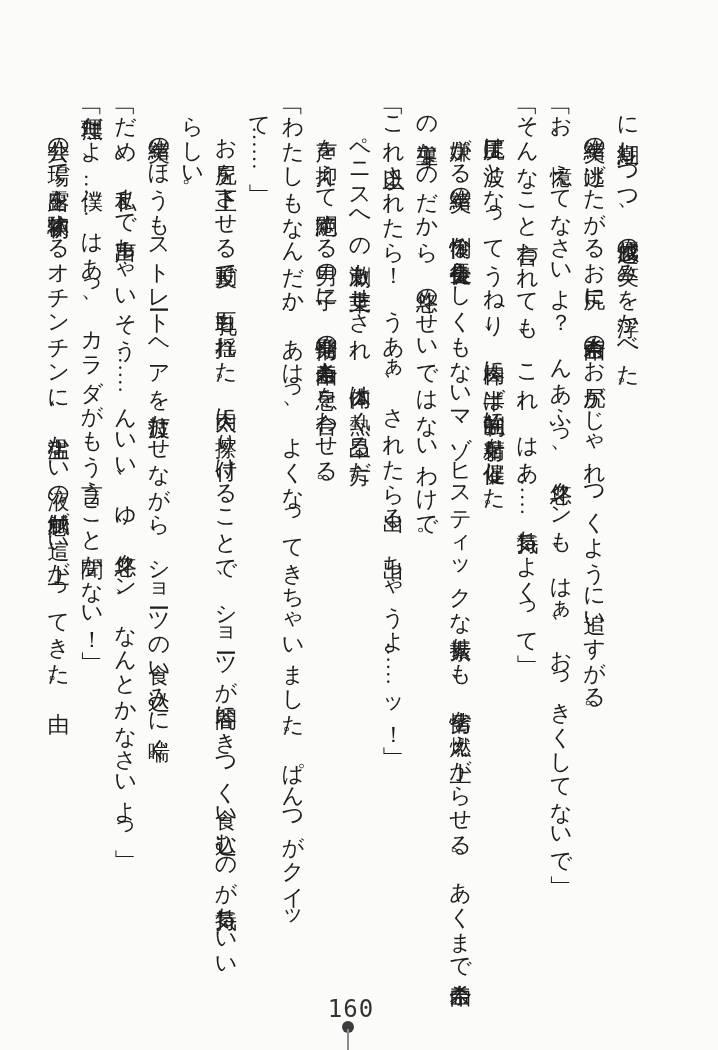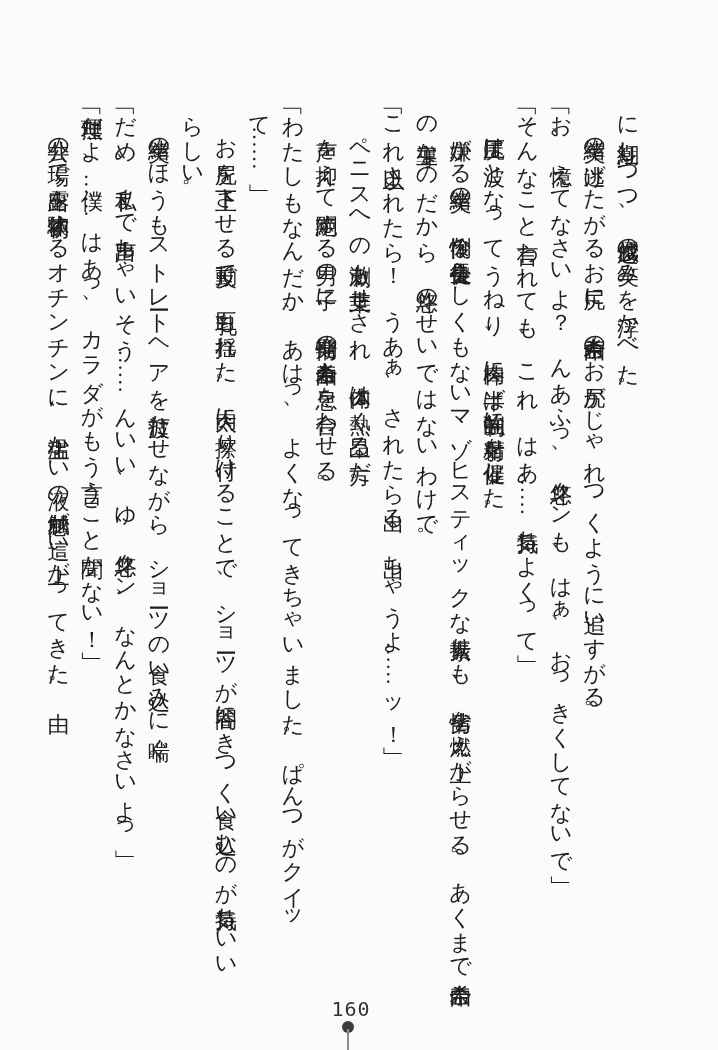--- a/index.html
+++ b/index.html
@@ -36,21 +36,21 @@
   .para.indent {
     text-indent: 22px;
   }
   .page-number {
     position: absolute;
     top: 998px;
     left: 0;
     width: 702px;
     text-align: center;
     font-family: "DejaVu Sans Mono", monospace;
-    font-size: 20px;
+    font-size: 24px;
     line-height: 22px;
     color: #323232;
     letter-spacing: 1px;
   }
   .marker-dot {
     position: absolute;
     left: 342px;
     top: 1021px;
     width: 12px;
     height: 12px;

